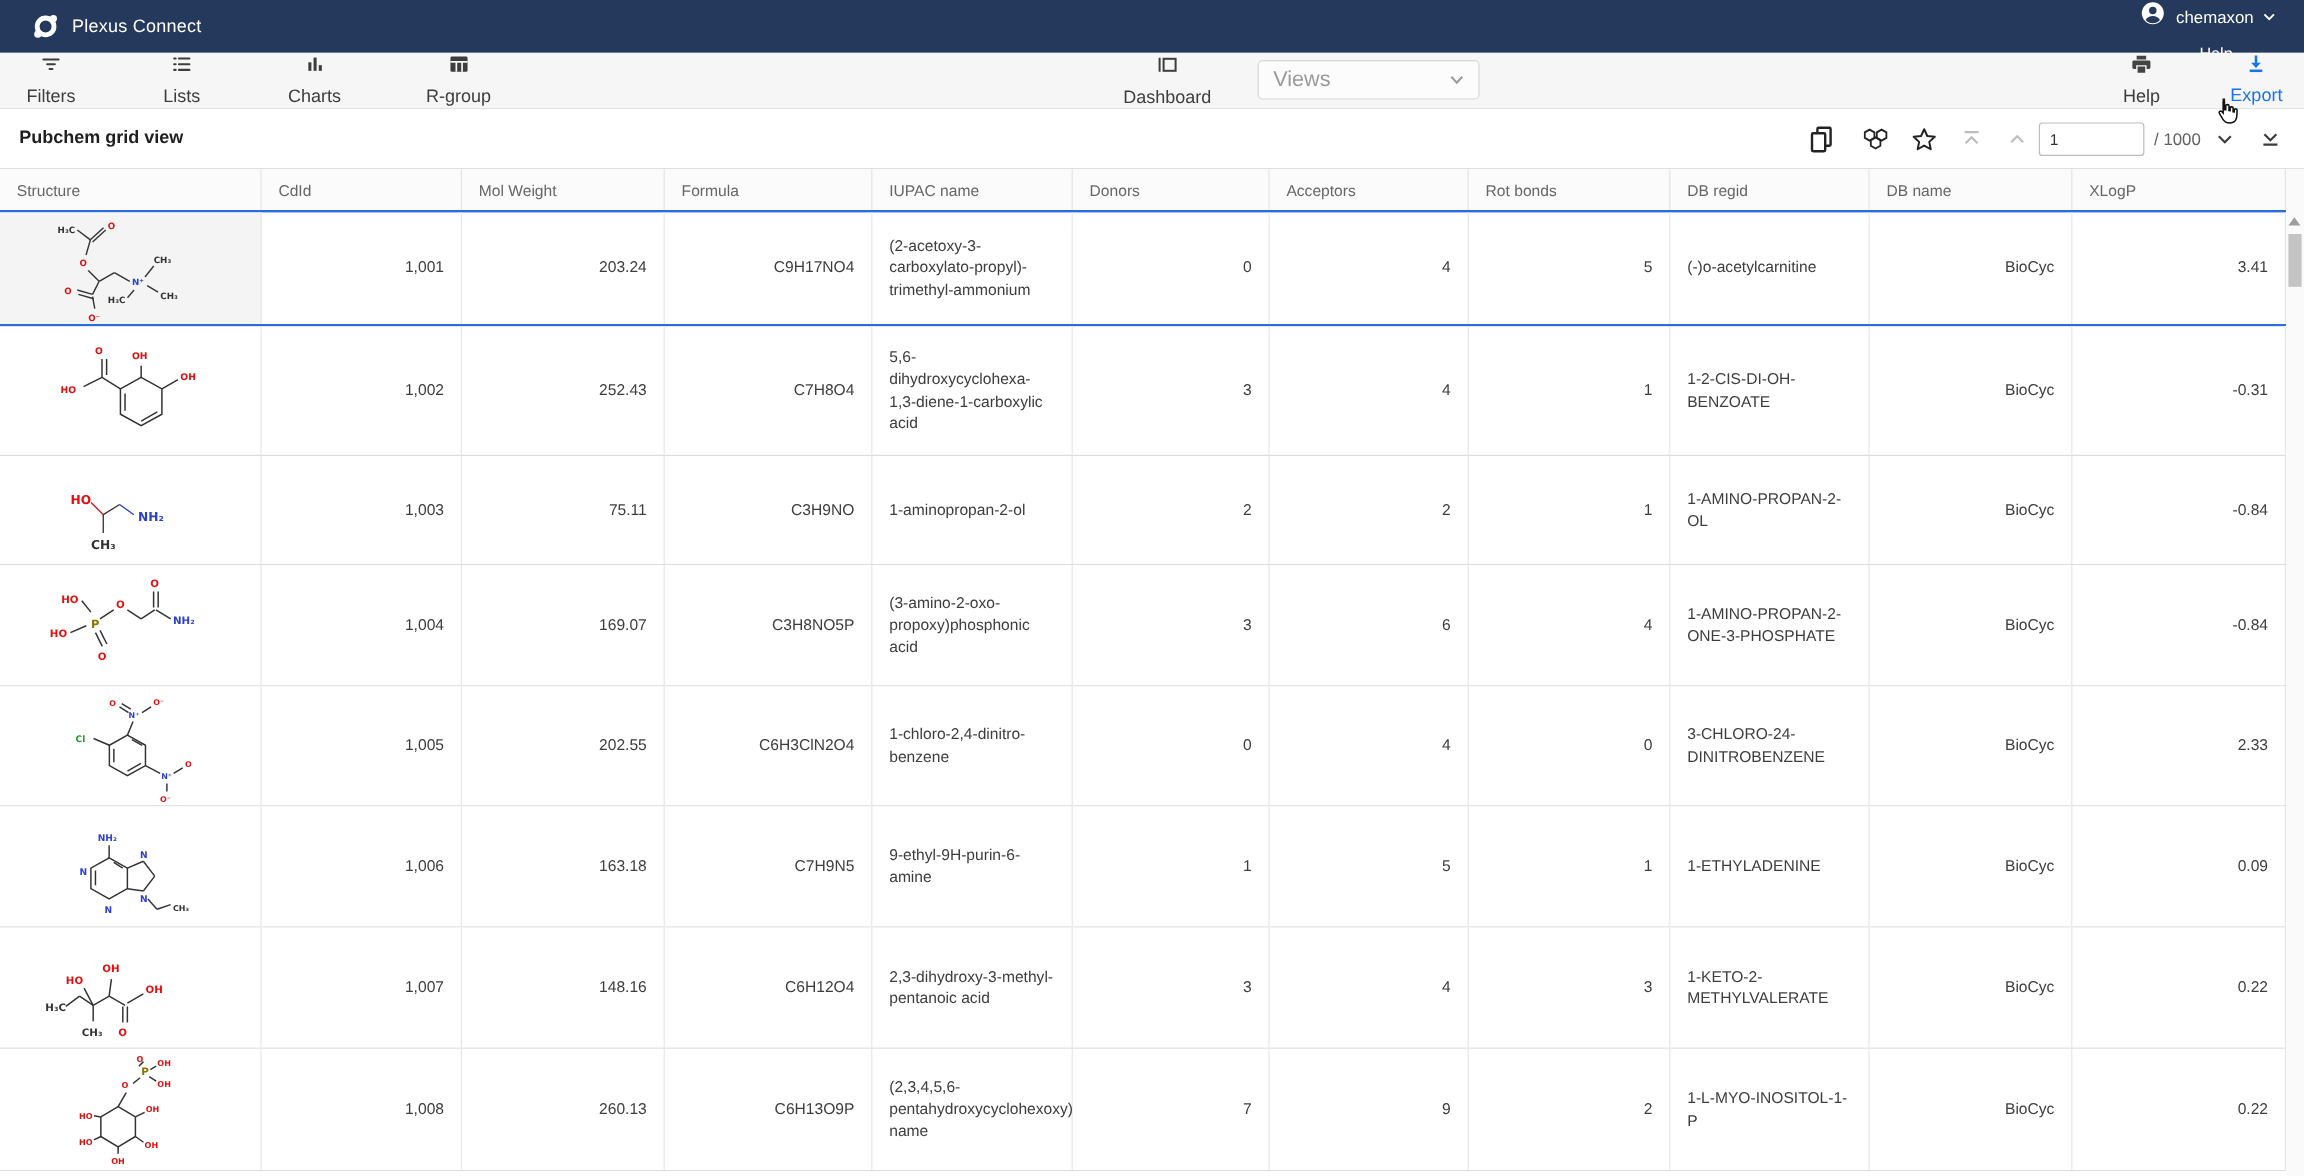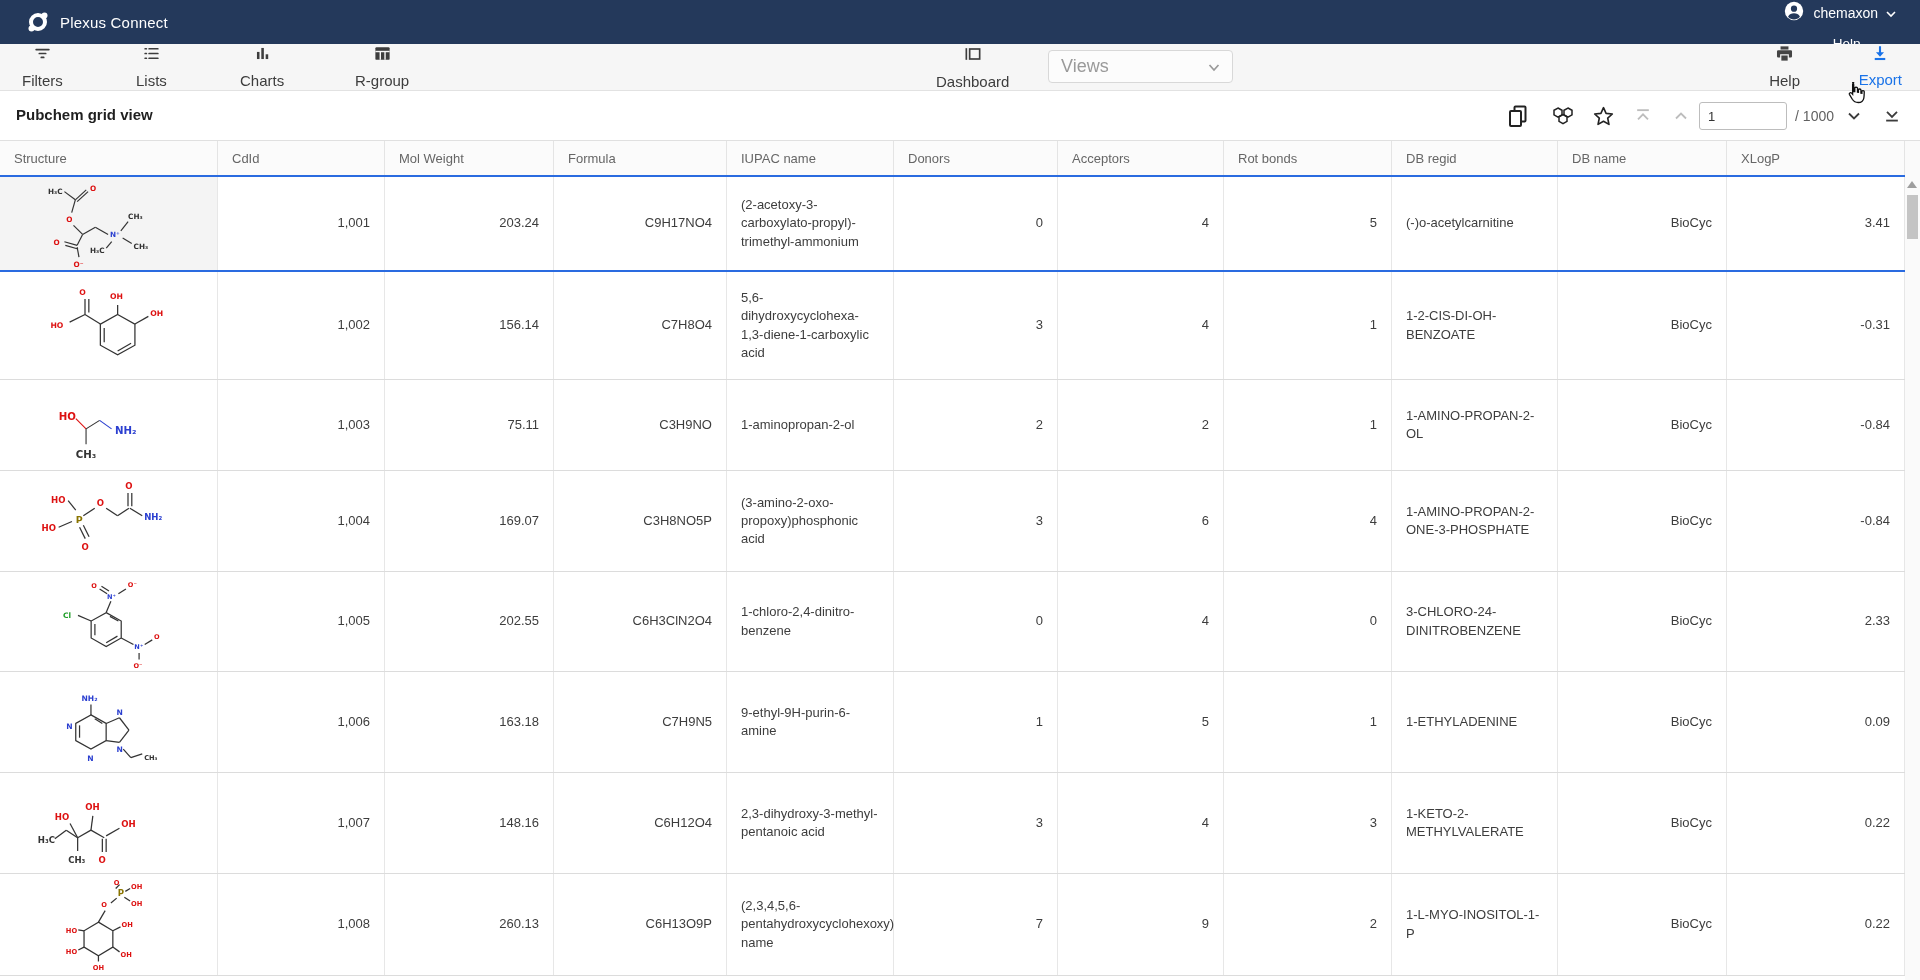--- a/index.html
+++ b/index.html
@@ -340,21 +340,21 @@
               <line x1="104" y1="38" x2="104" y2="28" stroke="#333333" stroke-width="1.3"></line>
               <text x="96" y="22" fill="#dd1111" font-size="8" font-weight="bold" font-family="DejaVu Sans, sans-serif">OH</text>
               <line x1="122" y1="48" x2="136" y2="40" stroke="#333333" stroke-width="1.3"></line>
               <text x="138" y="40" fill="#dd1111" font-size="8" font-weight="bold" font-family="DejaVu Sans, sans-serif">OH</text>
             </svg>
           </div>
           <div class="td a-right" style="width: 167px;">
             <span class="wrap">1,002</span>
           </div>
           <div class="td a-right" style="width: 169px;">
-            <span class="wrap">156.14</span>
+            <span class="wrap">252.43</span>
           </div>
           <div class="td a-right" style="width: 173px;">
             <span class="wrap">C7H8O4</span>
           </div>
           <div class="td a-left" style="width: 167px;">
             <span class="wrap">5,6-dihydroxycyclohexa-1,3-diene-1-carboxylic acid</span>
           </div>
           <div class="td a-right" style="width: 164px;">
             <span class="wrap">3</span>
           </div>

